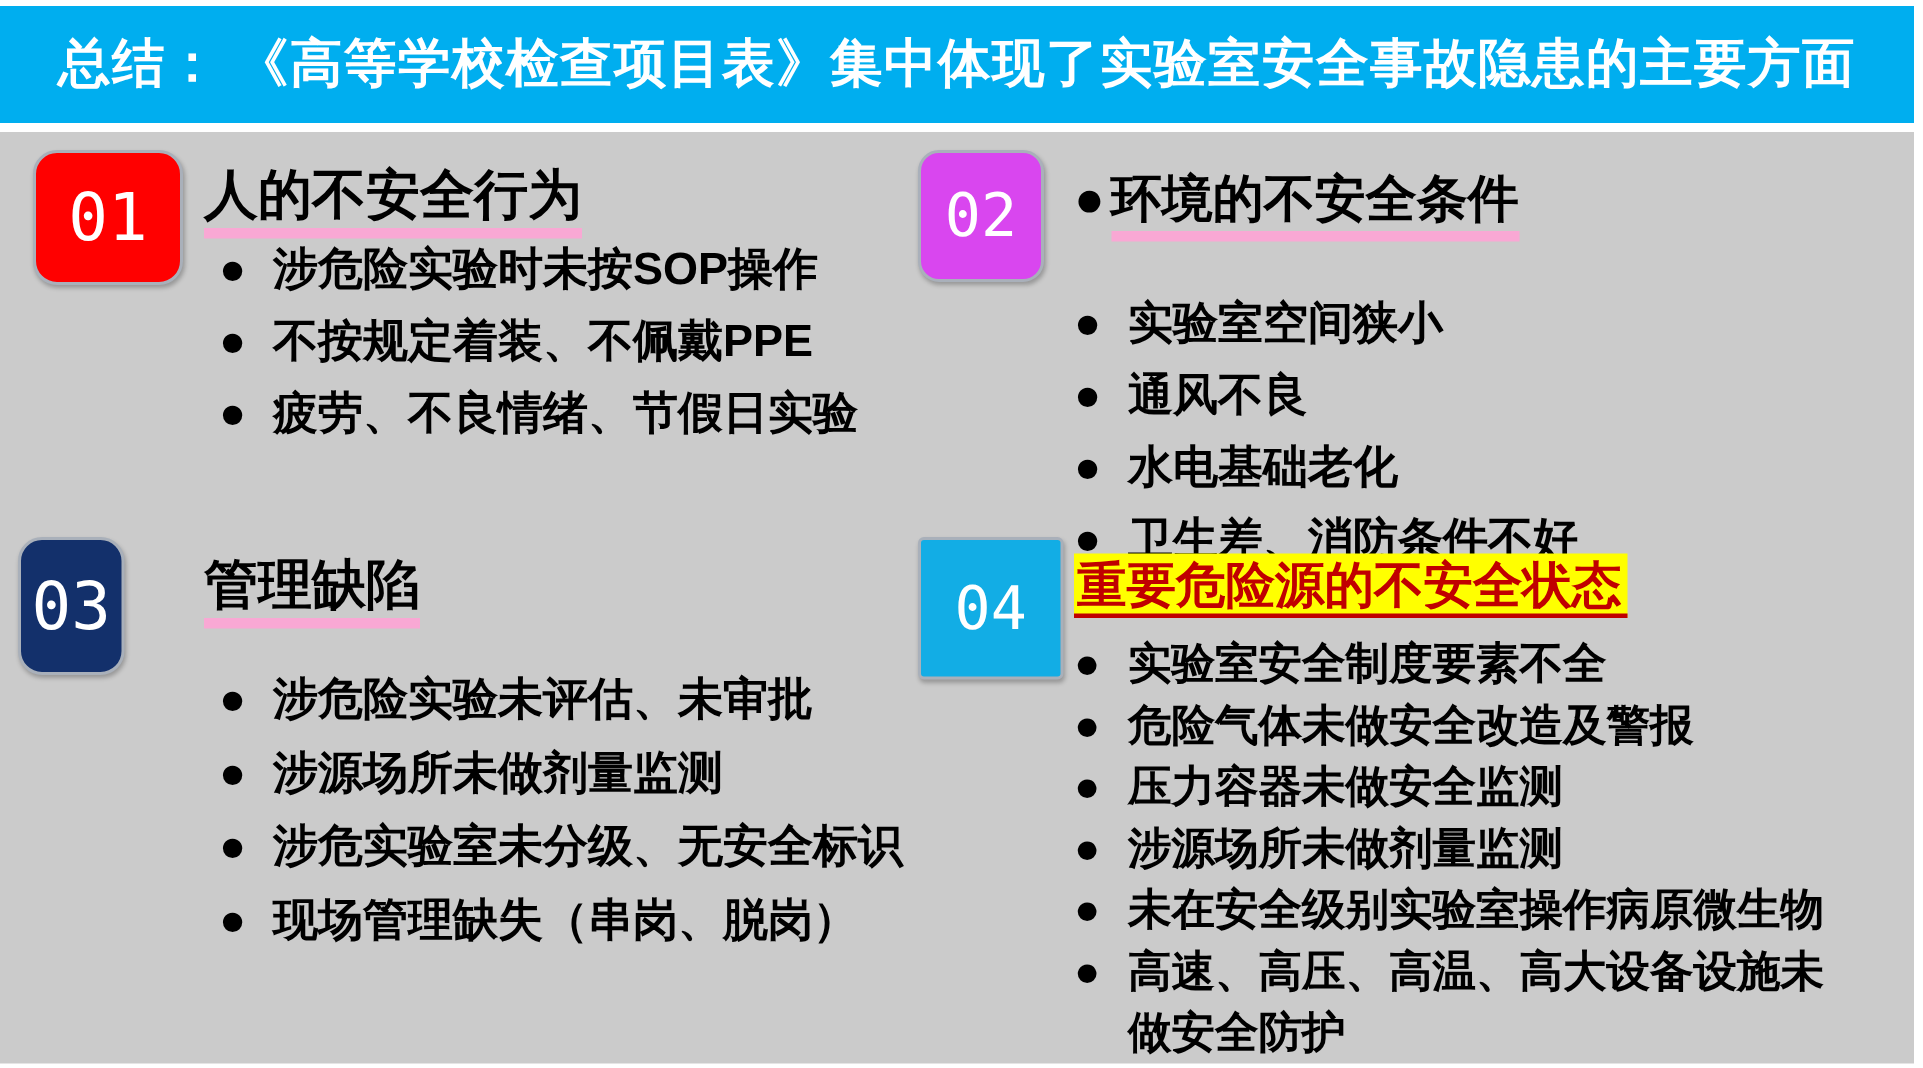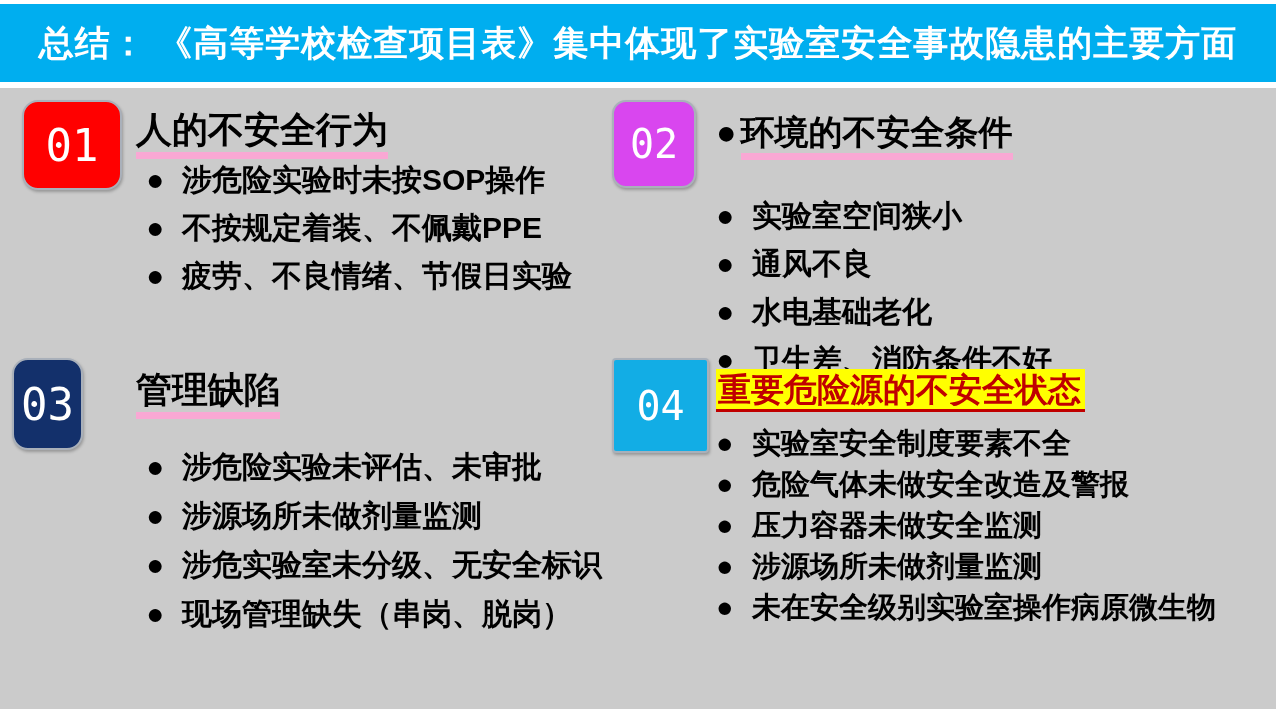--- a/index.html
+++ b/index.html
@@ -106,15 +106,17 @@
   <div class="numbox nb4" style="background-color: rgb(18, 173, 229);">04</div>
   <h2 class="sec-title st4">
     <span class="hl" style="background-color: rgb(255, 255, 0); color: rgb(192, 0, 0); border-bottom-color: rgb(192, 0, 0);">重要危险源的不安全状态</span>
   </h2>
   <ul class="bullets bl4">
       <li>实验室安全制度要素不全</li>
       <li>危险气体未做安全改造及警报</li>
       <li>压力容器未做安全监测</li>
       <li>涉源场所未做剂量监测</li>
       <li>未在安全级别实验室操作病原微生物</li>
+      <li>高速、高压、高温、高大设备设施未
+做安全防护</li>
     </ul>
 
 </div>
 
 </body></html>

